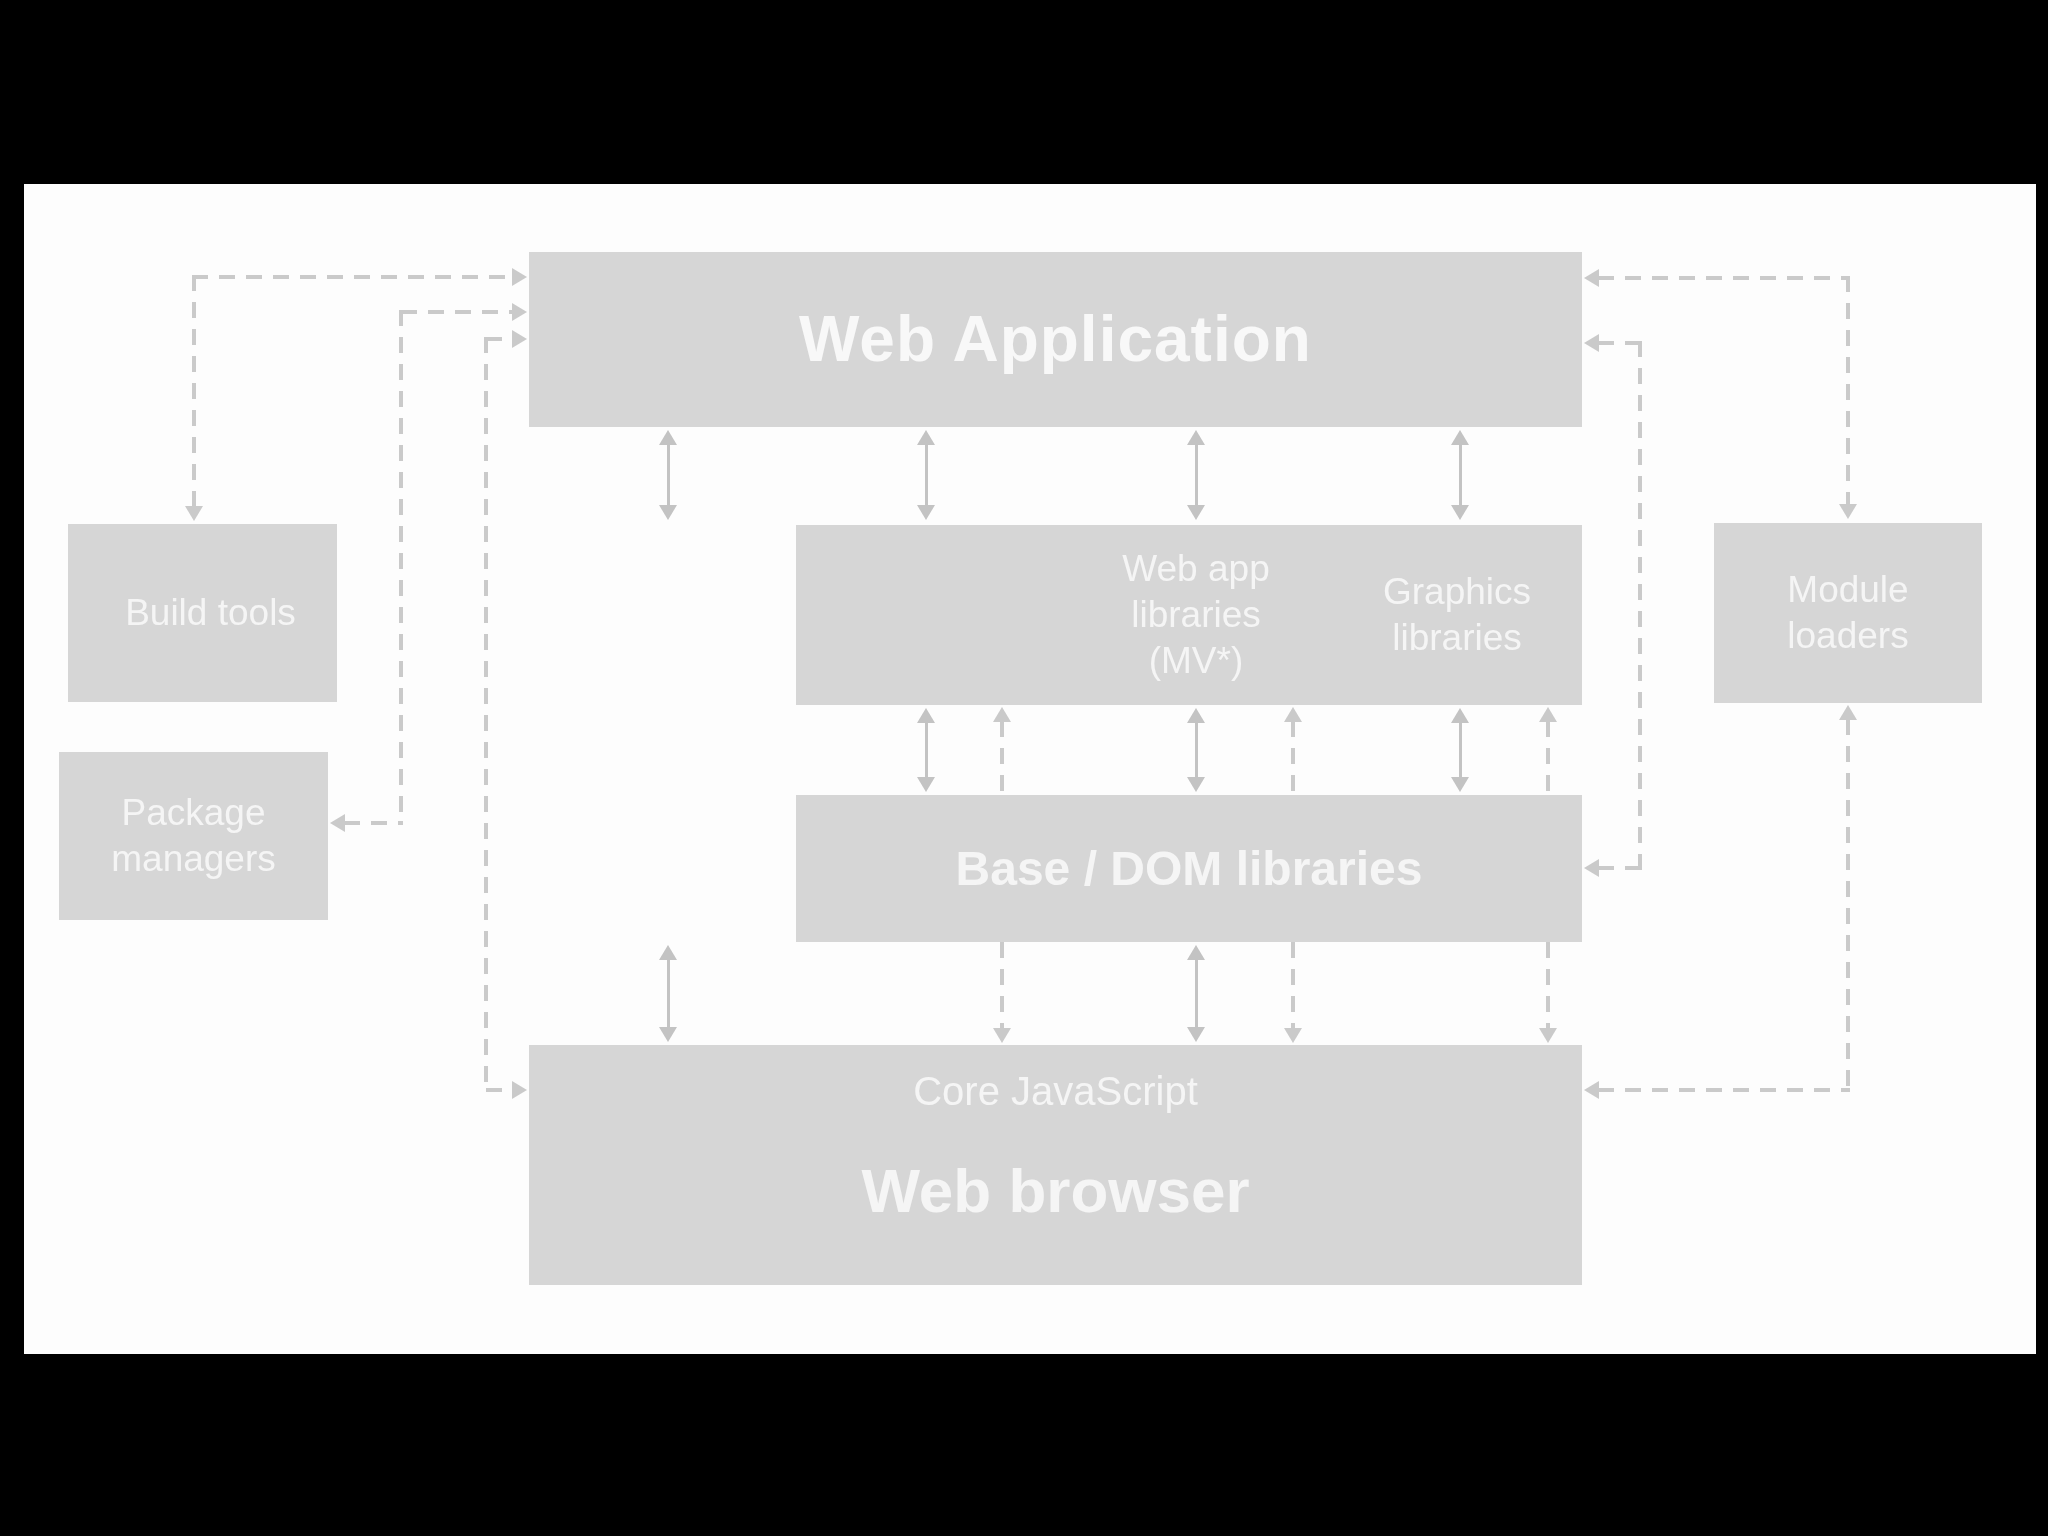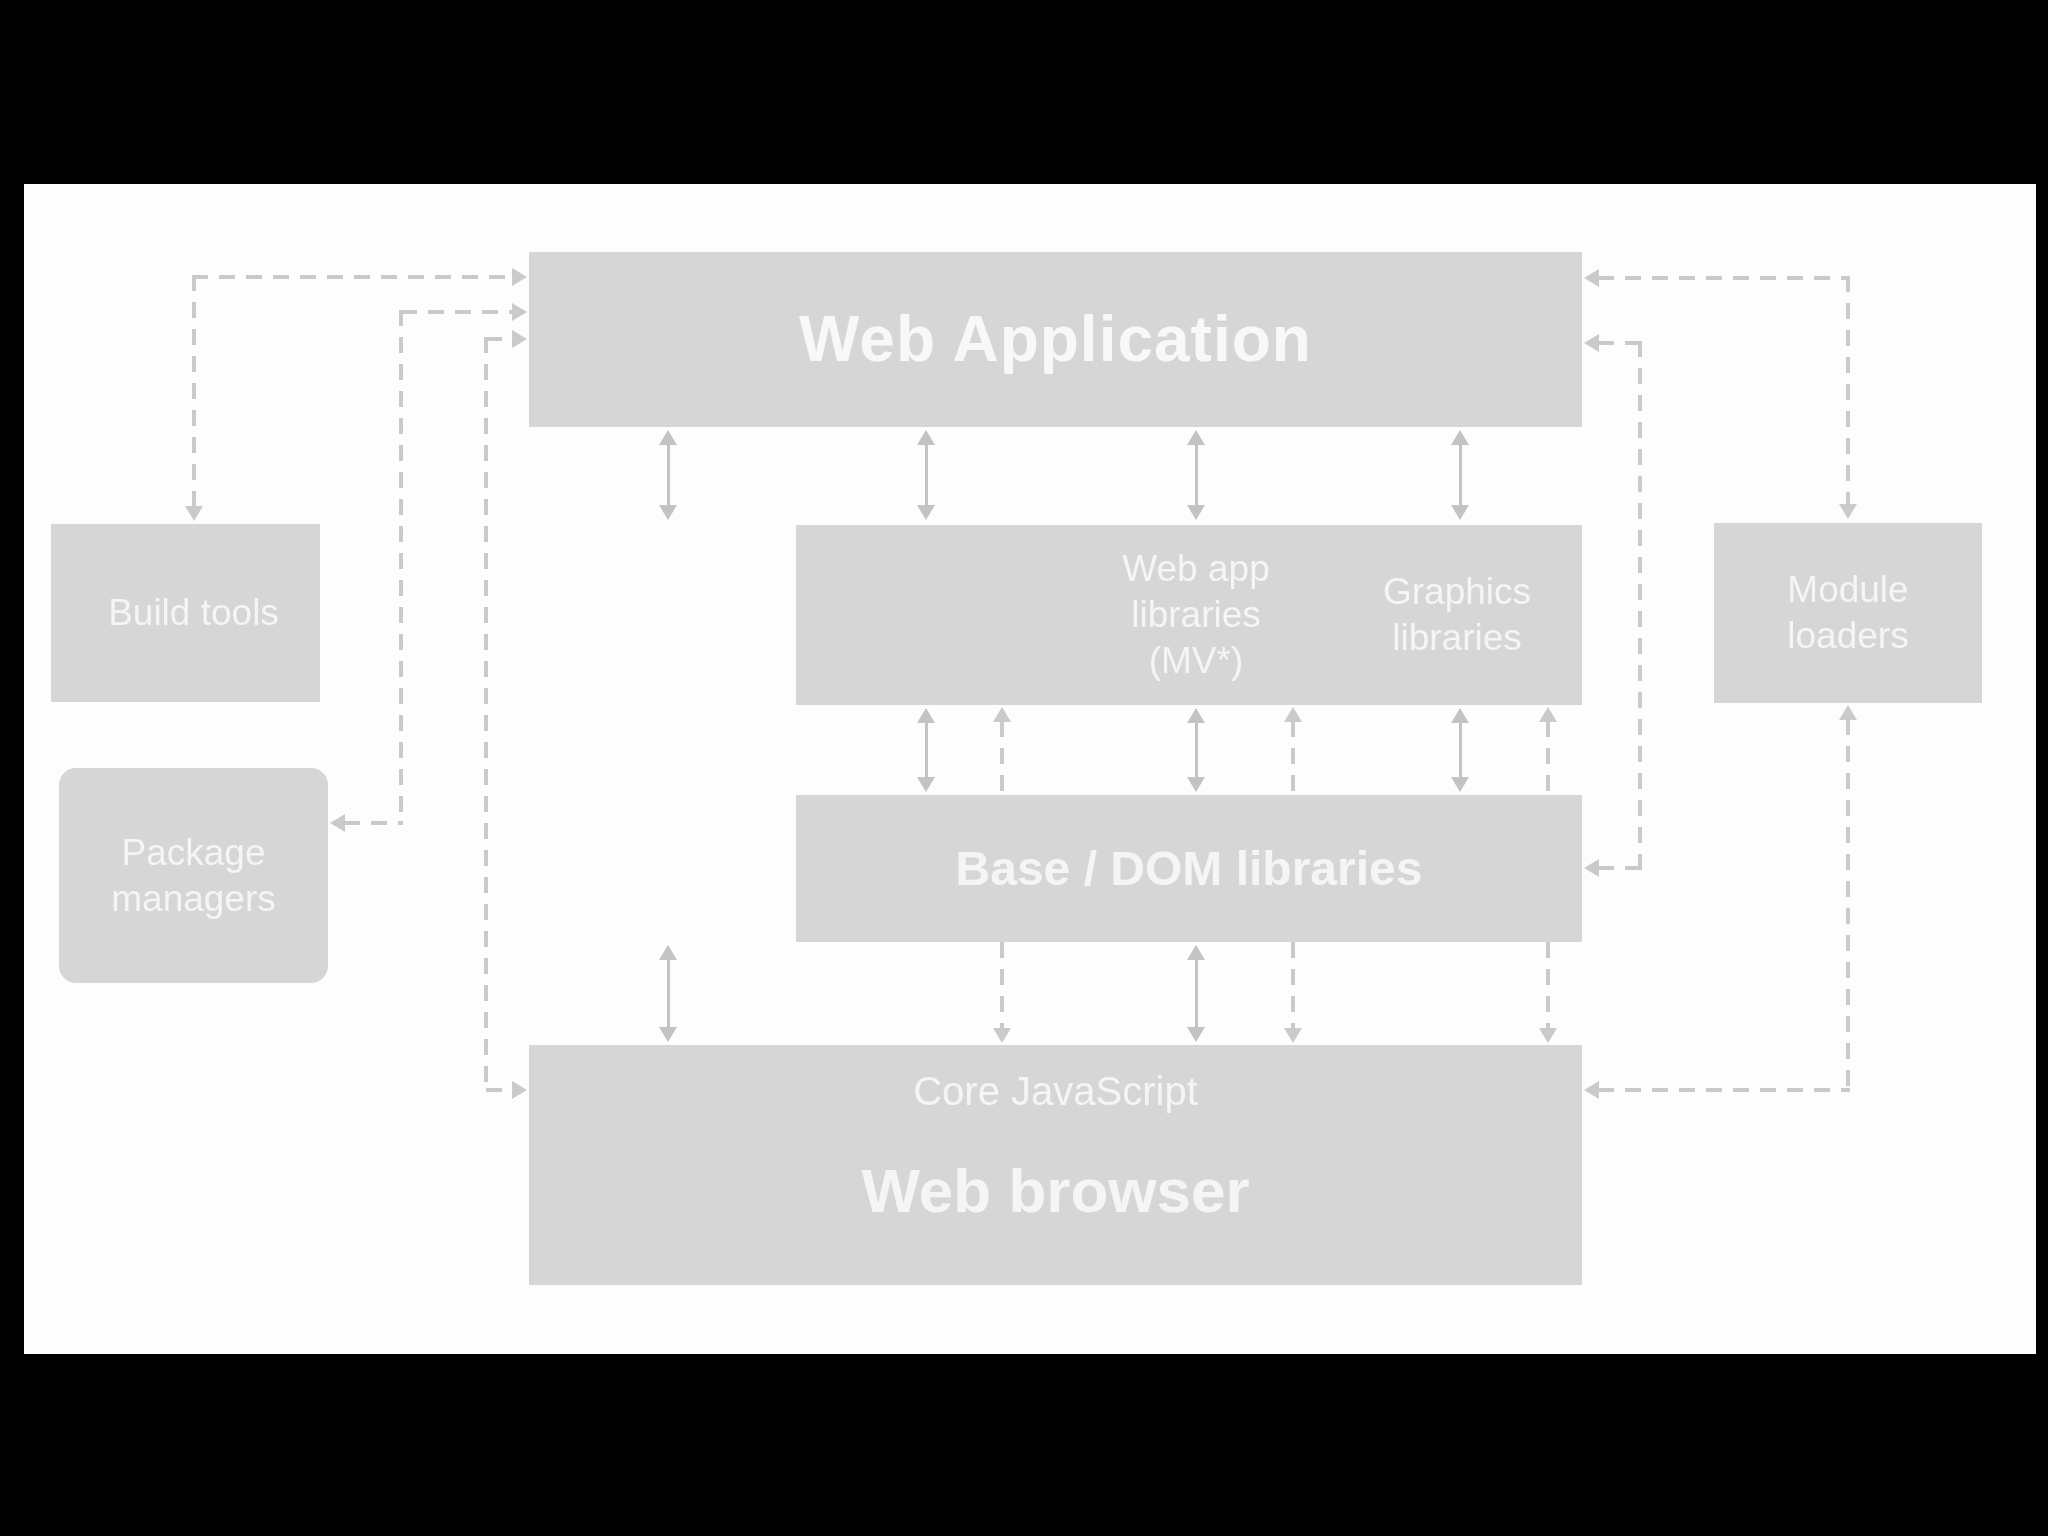--- a/index.html
+++ b/index.html
@@ -22,25 +22,25 @@
 </head>
 <body>
 
 <div id="stage">
   <div id="slide"></div>
 
   <div class="box box-gray" style="left:529px;top:252px;width:1053px;height:175px;">
     <span class="label title-label">Web Application</span>
   </div>
 
-  <div class="box box-gray" style="left:51px;top:524px;width:269px;height:178px;padding-left:16px;">
+  <div class="box box-gray" style="left:68px;top:524px;width:269px;height:178px;padding-left:16px;">
     <span class="label row-label">Build tools</span>
   </div>
 
-  <div class="box box-gray" style="left:59px;top:768px;width:269px;height:215px;border-radius:17px;">
+  <div class="box box-gray" style="left:59px;top:752px;width:269px;height:168px;">
     <span class="label row-label">Package
 managers</span>
   </div>
 
 
   <div class="box box-gray" style="left:796px;top:525px;width:786px;height:180px;">
     <div class="collabel" style="left:270px;width:260px;">
       <span class="label row-label">Web app
 libraries
 (MV*)</span>

